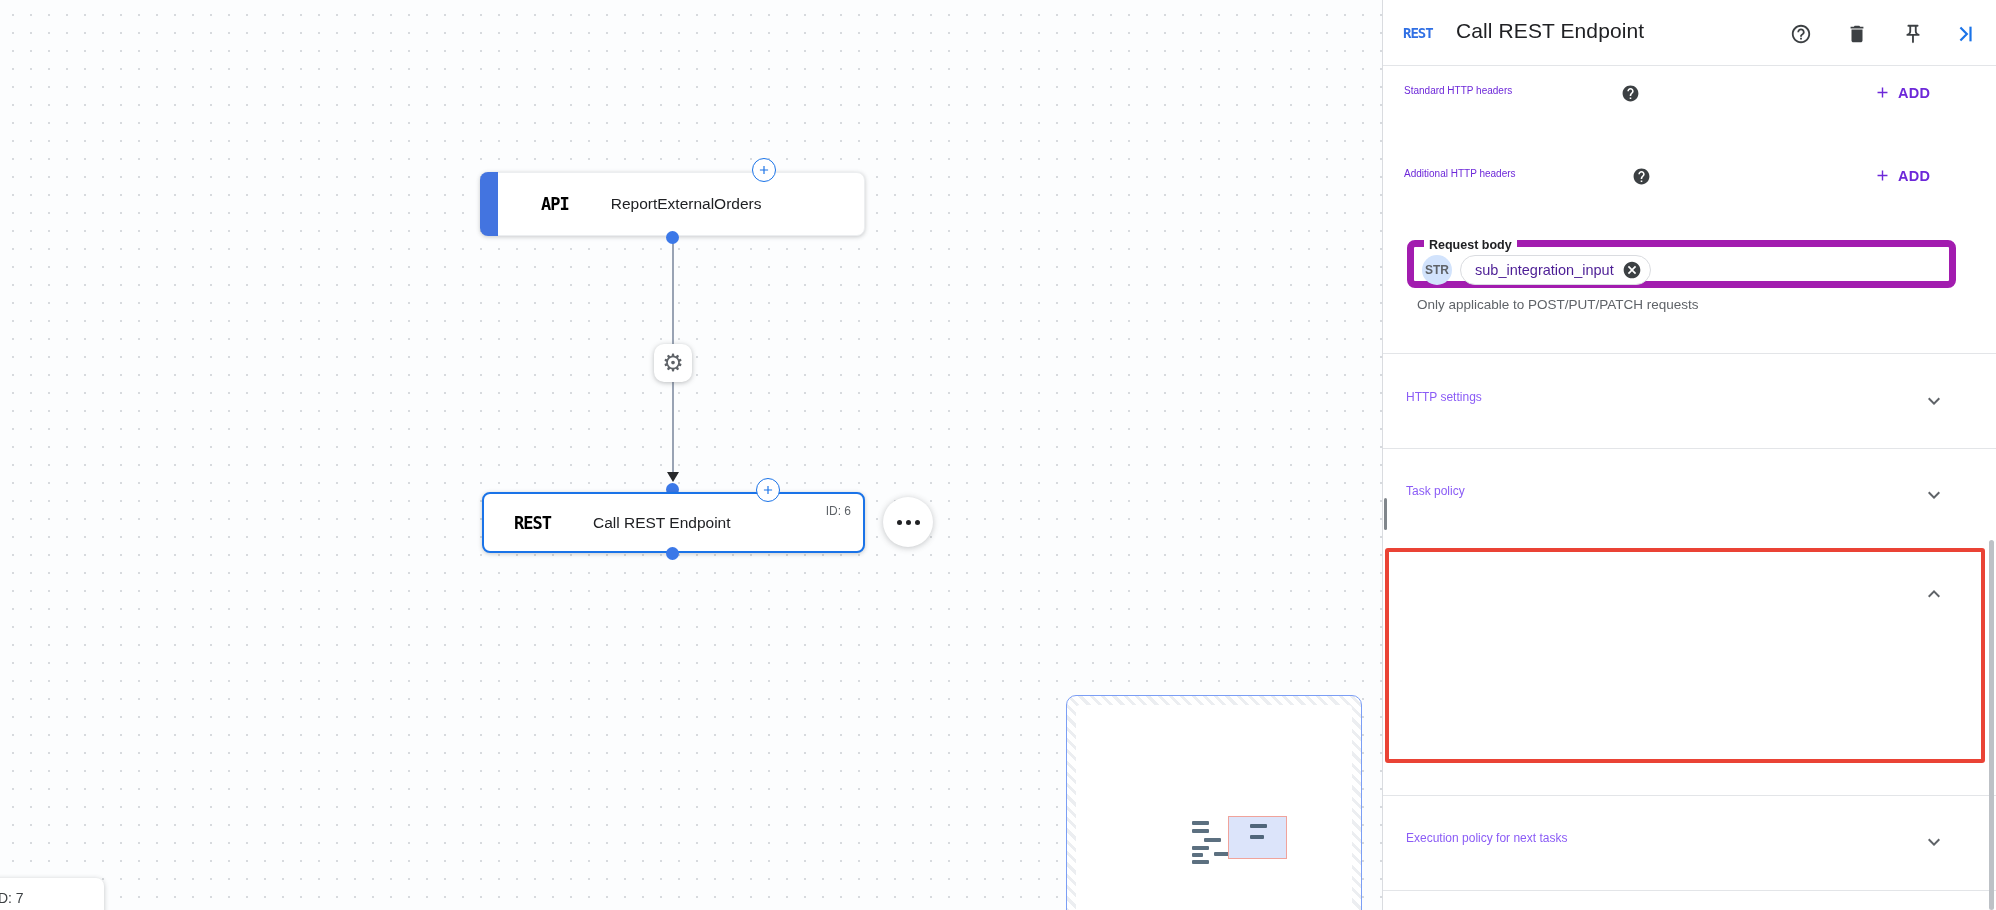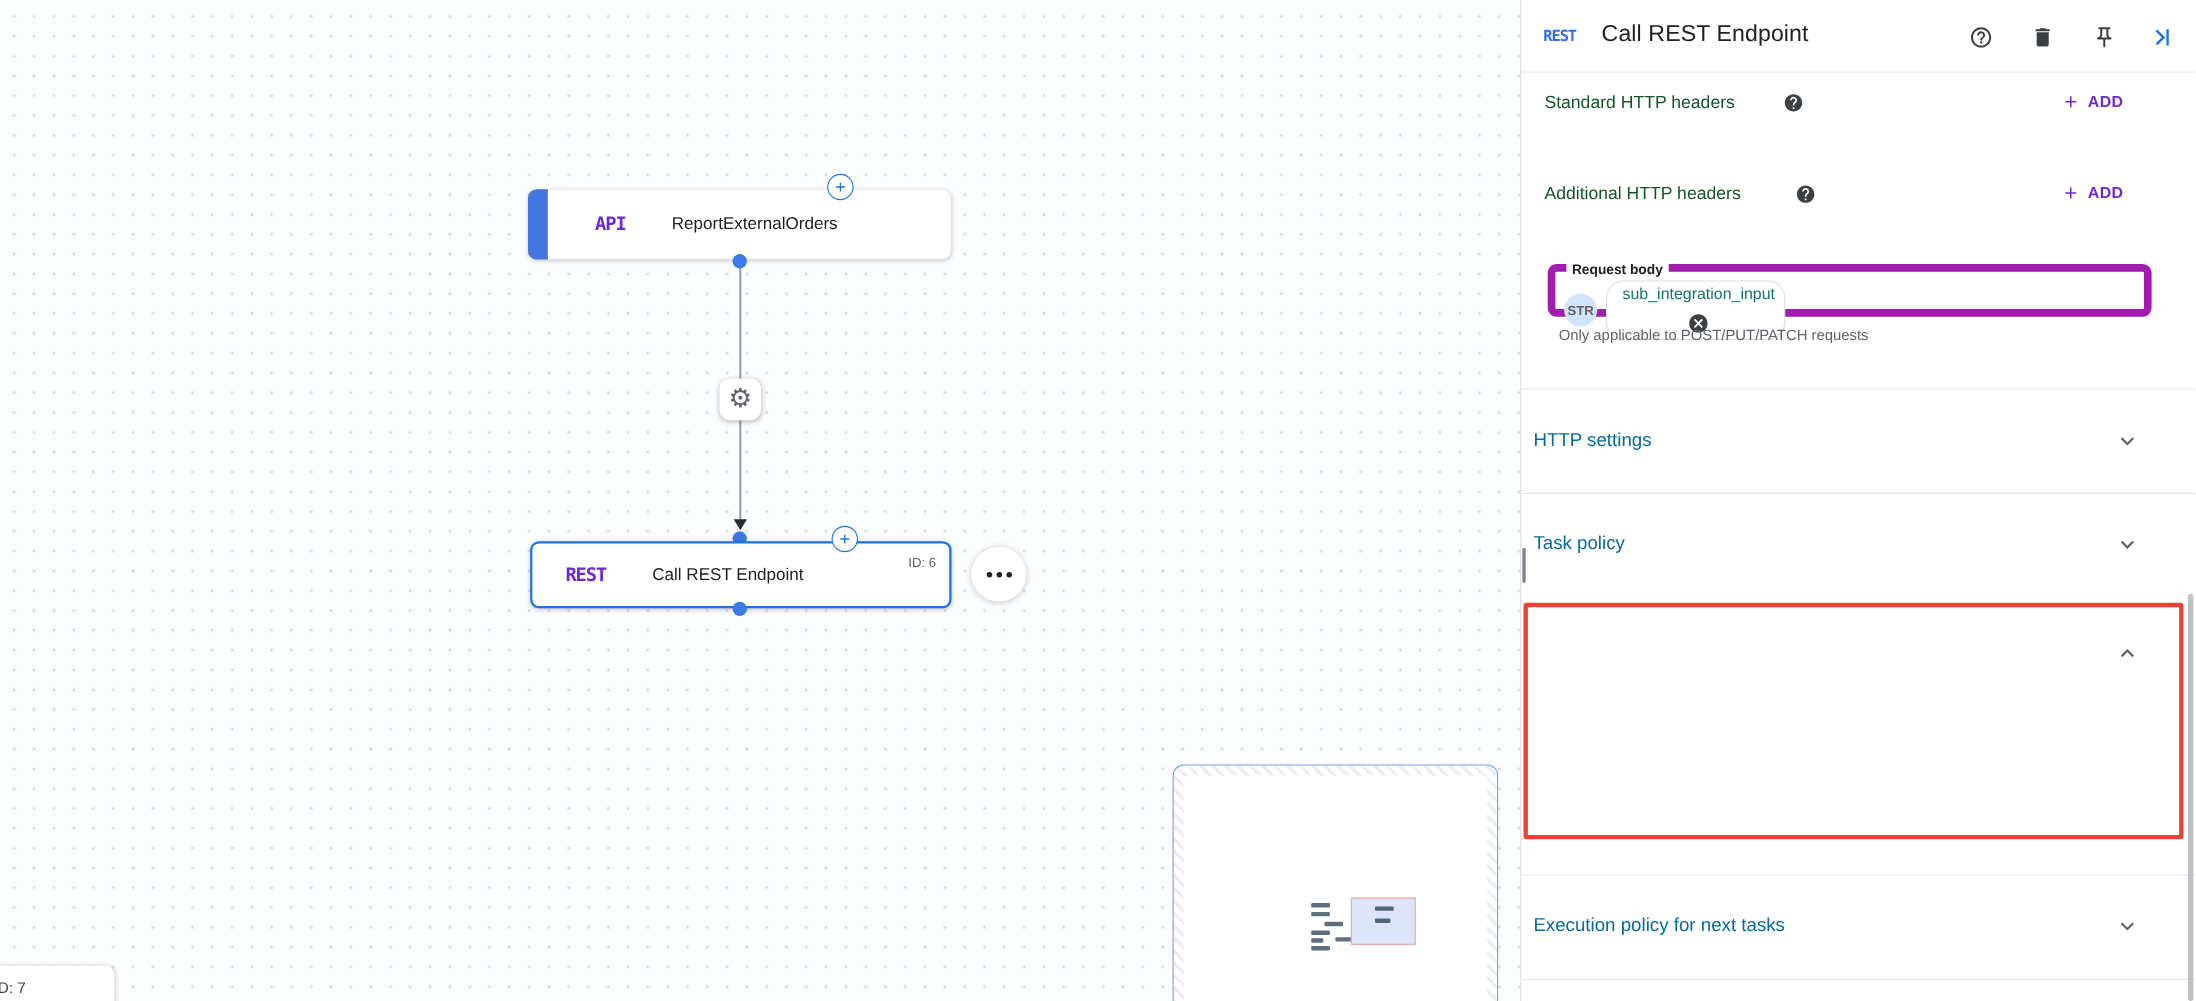--- a/index.html
+++ b/index.html
@@ -13,21 +13,21 @@
             background-image:radial-gradient(circle, #d7dade 1.3px, transparent 1.5px);
             background-size:18px 18px; background-position:4px 6px; overflow:hidden; }
 
   .node { position:absolute; background:#fff; border-radius:8px;
           box-shadow:0 1px 4px rgba(60,64,67,.28); display:flex; align-items:center; }
   .node-trigger { left:480px; top:172px; width:385px; height:64px; border:1px solid #eceef0; }
   .node-task    { left:482px; top:492px; width:383px; height:61px; border:2px solid #1a73e8; }
   .accent-bar { position:absolute; left:-1px; top:-1px; bottom:-1px; width:18px;
                 background:#4374e0; border-radius:8px 0 0 8px; }
   .node-badge { font-family:"DejaVu Sans Mono", monospace; font-weight:bold;
-                color:#6d28d9; font-size:17px; letter-spacing:-1px; }
+                color:#000000; font-size:17px; letter-spacing:-1px; }
   .node-trigger .node-badge { margin-left:60px; }
   .node-task .node-badge { margin-left:30px; }
   .node-label { font-size:15.5px; color:#202124; margin-left:42px; }
   .node-id { position:absolute; right:12px; top:10px; font-size:12px; color:#5f6368; }
 
   .port { position:absolute; width:13px; height:13px; border-radius:50%; background:#3b78e8; }
   .edge-line { position:absolute; left:672px; top:243px; width:2px; height:232px; background:#99a3b4; }
   .arrow-head { position:absolute; left:667px; top:472px; width:0; height:0;
                 border-left:6px solid transparent; border-right:6px solid transparent;
                 border-top:10px solid #27292c; }
@@ -64,41 +64,41 @@
   .divider { position:absolute; left:0; right:0; height:1px; background:#e3e5e8; }
 
   .panel-header { position:absolute; left:0; top:0; right:0; height:65px; }
   .panel-badge { position:absolute; left:20px; top:25px; font-family:"DejaVu Sans Mono", monospace;
                  font-weight:bold; font-size:14px; letter-spacing:-1px; color:#2f6fe4; }
   .panel-title { position:absolute; left:73px; top:19px; font-size:21px; color:#202124;
                  font-weight:500; letter-spacing:.1px; }
   .hicon { position:absolute; top:22px; width:24px; height:24px; color:#3c4043;
            display:flex; align-items:center; justify-content:center; }
 
-  .row-label { position:absolute; font-size:16px; color:#14532d; }
+  .row-label { position:absolute; font-size:10px; color:#6d28d9; }
   .help-filled { position:absolute; width:19px; height:19px; color:#3c4043; }
   .add-btn { position:absolute; display:flex; align-items:center; gap:7px; color:#6d28d9;
              font-size:14.5px; font-weight:bold; letter-spacing:.3px; }
 
   .fieldset { position:absolute; left:24px; top:240px; width:549px; height:48px;
               border:7px solid #a21caf; border-radius:8px; }
   .legend { position:absolute; top:-9px; left:10px; background:#fff; padding:0 5px;
             font-size:12.5px; font-weight:bold; color:#202124; }
   .chips { position:absolute; left:8px; top:8px; display:flex; align-items:center; gap:8px; }
   .type-chip { width:30px; height:30px; border-radius:50%; background:#d2e3fc; color:#5f6368;
                font-size:12px; font-weight:bold; display:flex; align-items:center;
                justify-content:center; }
   .value-chip { display:flex; align-items:center; gap:8px; border:1px solid #dadce0;
-                border-radius:16px; padding:4px 8px 4px 14px; font-size:14.5px; color:#0f766e;
-                background:#fff;flex-direction:column; }
+                border-radius:16px; padding:4px 8px 4px 14px; font-size:14.5px; color:#4c1d95;
+                background:#fff; }
   .cancel-icon { width:20px; height:20px; color:#3c4043; }
   .helper-text { position:absolute; left:34px; top:297px; font-size:13.5px; color:#5f6368; }
 
   .section-row { position:absolute; left:0; right:0; }
-  .section-title { position:absolute; left:11px; font-size:17px; font-weight:500; color:#0369a1; }
+  .section-title { position:absolute; left:23px; font-size:12px; font-weight:500; color:#8b5cf6; }
   .chev { position:absolute; width:24px; height:24px; color:#5f6368; }
 
   .red-box { position:absolute; left:2px; top:548px; width:600px; height:215px;
              border:4px solid #ea4335; border-radius:3px; }
 
   .panel-scroll-thumb { position:absolute; right:2px; top:540px; width:5px; height:370px;
                         background:#bdc1c6; border-radius:3px; }
   .panel-drag-handle { position:absolute; left:1px; top:498px; width:3px; height:32px;
                        background:#80868b; border-radius:2px; }
   svg { display:block; }

